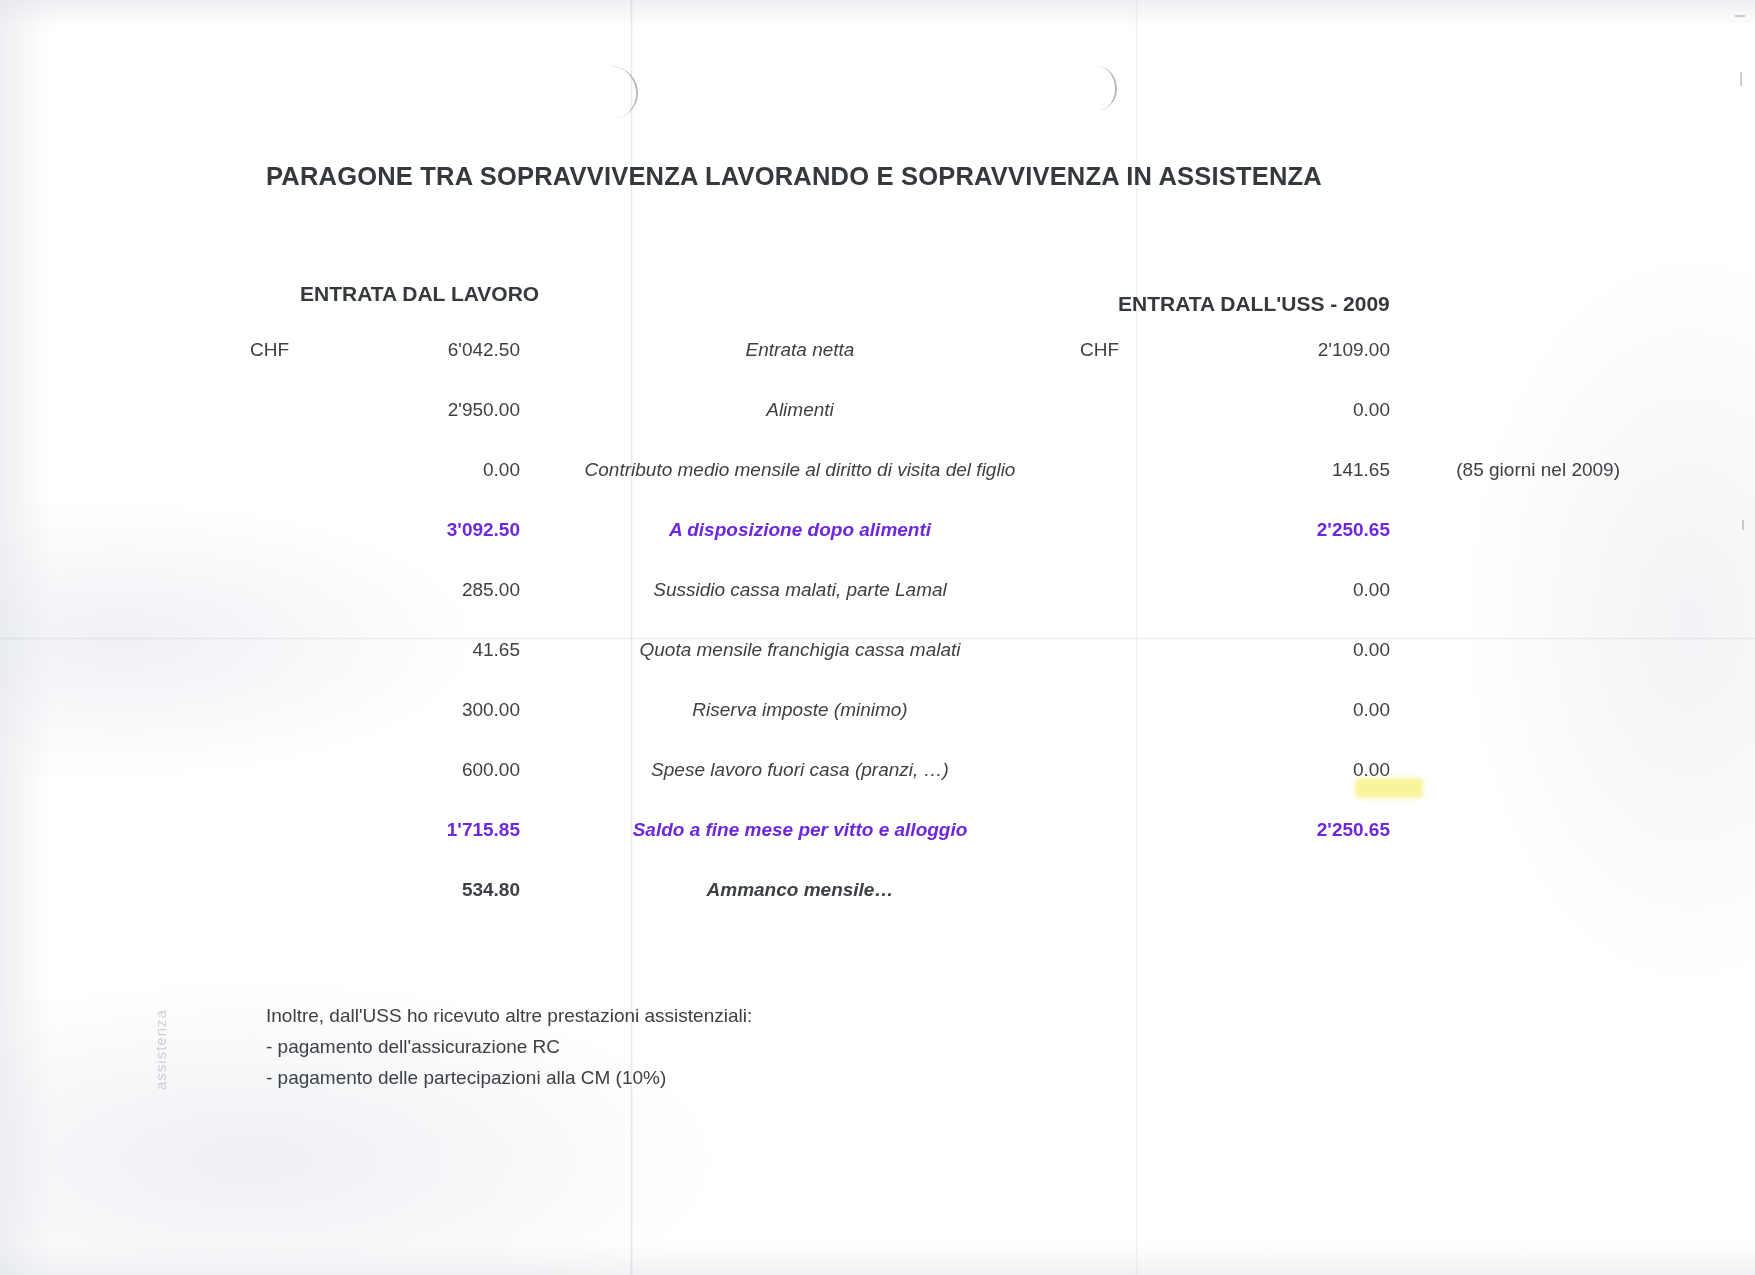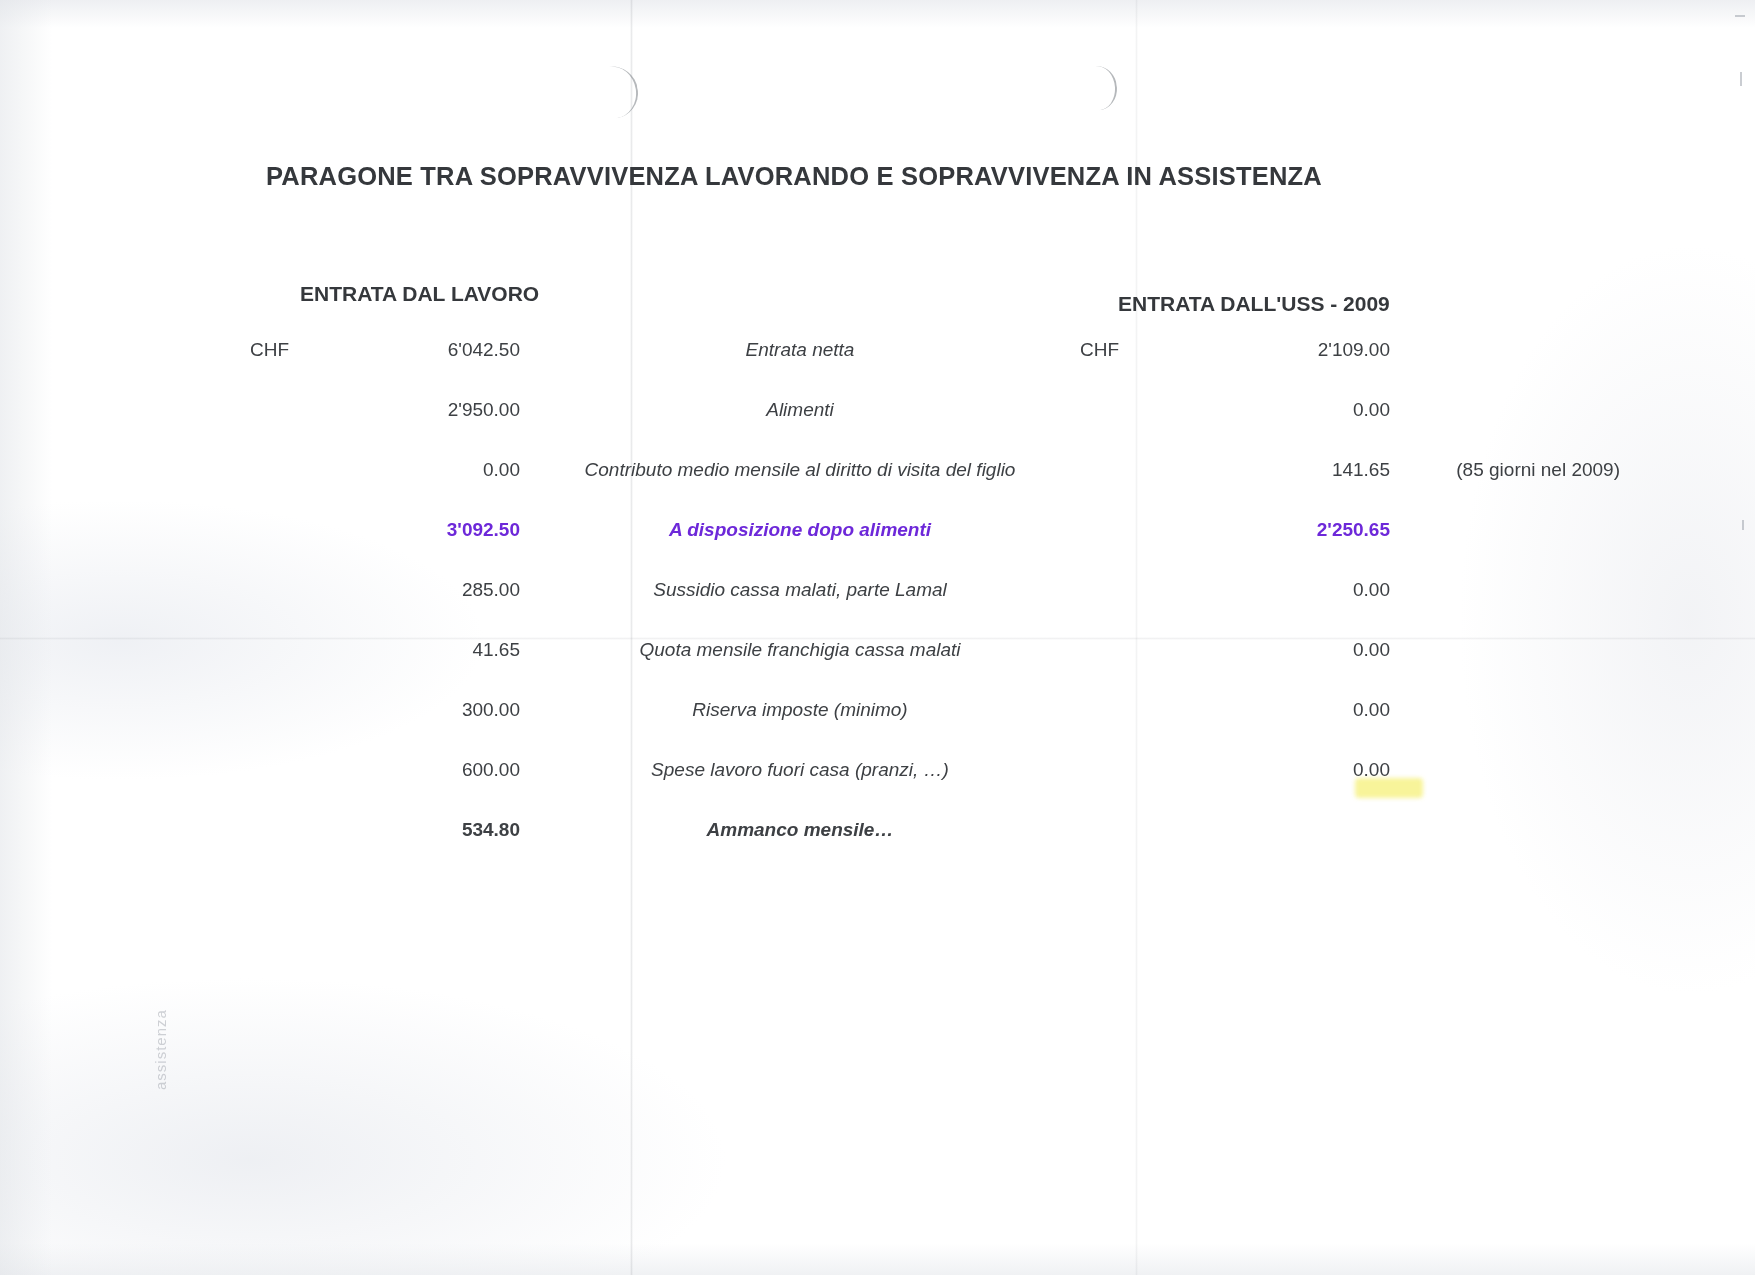--- a/index.html
+++ b/index.html
@@ -240,26 +240,39 @@
       <tr>
         <td class="c-chf-l"></td>
         <td class="c-val-l red">600.00</td>
         <td class="c-label">Spese lavoro fuori casa (pranzi, …)</td>
         <td class="c-chf-r"></td>
         <td class="c-val-r red">0.00</td>
         <td class="c-note"></td>
       </tr>
 
 
+      <tr class="bold">
+        <td class="c-chf-l"></td>
+        <td class="c-val-l">1'715.85</td>
+        <td class="c-label">Saldo a fine mese per vitto e alloggio</td>
+        <td class="c-chf-r"></td>
+        <td class="c-val-r">2'250.65</td>
+        <td class="c-note"></td>
+      </tr>
 
       <tr>
         <td class="c-chf-l"></td>
         <td class="c-val-l redbold">534.80</td>
         <td class="c-label redbold">Ammanco mensile…</td>
         <td class="c-chf-r"></td>
         <td class="c-val-r"></td>
         <td class="c-note"></td>
       </tr>
     </tbody>
   </table>
 
+  <div class="footer">
+    <div>Inoltre, dall'USS ho ricevuto altre prestazioni assistenziali:</div>
+    <div>- pagamento dell'assicurazione RC</div>
+    <div>- pagamento delle partecipazioni alla CM (10%)</div>
+  </div>
 
 </div>
 
 </body></html>

